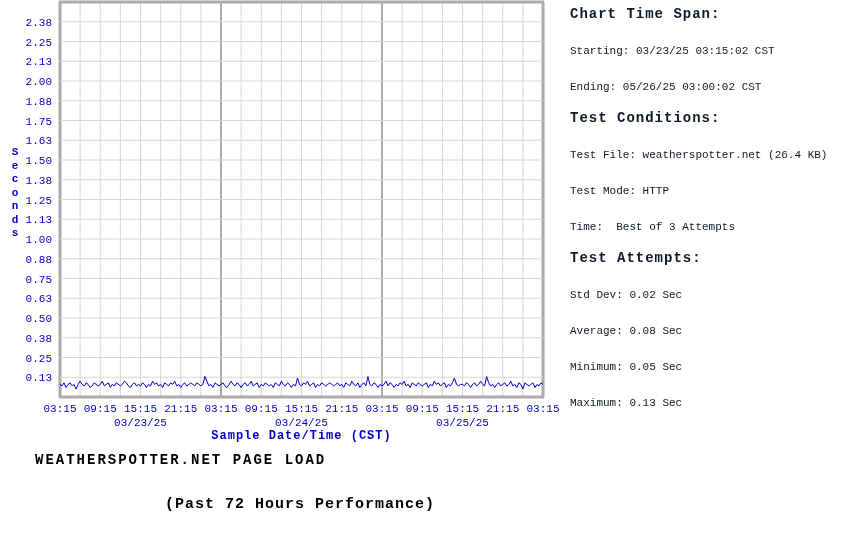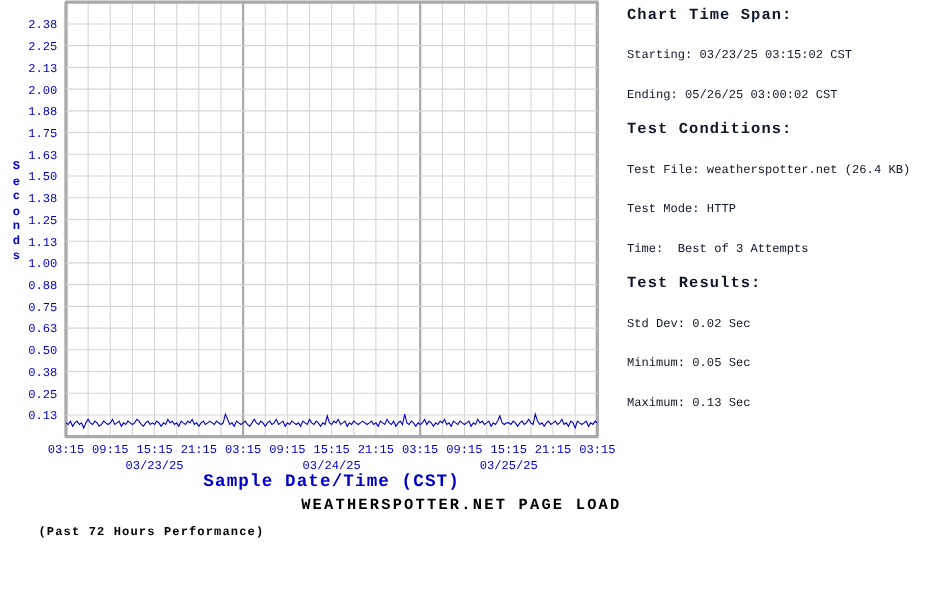--- a/index.html
+++ b/index.html
@@ -9,29 +9,29 @@
   }
   #chart-wrap{position:absolute;left:0;top:0;width:566px;height:500px;}
   #chart-svg{position:absolute;left:0;top:0;}
   .tick{font:11px "Liberation Mono","DejaVu Sans Mono",monospace;fill:#0000cc;}
   #ylabel{
     position:absolute;left:8px;top:146px;width:14px;
     color:#0000cc;font-weight:bold;font-size:11px;line-height:13.5px;text-align:center;
   }
   #xlabel{
     position:absolute;left:60px;top:429px;width:483px;text-align:center;
-    color:#0000cc;font-weight:bold;font-size:16px;letter-spacing:1px;
+    color:#0000cc;font-weight:bold;font-size:12px;letter-spacing:1px;
   }
   #chart-title{
-    position:absolute;left:35px;top:452px;width:530px;text-align:right;
+    position:absolute;left:35px;top:452px;width:530px;text-align:left;
     color:#000000;font-weight:bold;font-size:14px;letter-spacing:2px;
   }
   #chart-subtitle{
-    position:absolute;left:35px;top:478px;width:530px;
-    color:#000000;font-weight:bold;font-size:11px;letter-spacing:1px;
+    position:absolute;left:35px;top:496px;width:530px;text-align:center;
+    color:#000000;font-weight:bold;font-size:15px;letter-spacing:1px;
   }
   #info-panel{position:absolute;left:570px;top:6px;width:276px;color:#0f172a;}
   .info-heading{
     font-size:14px;font-weight:bold;letter-spacing:1px;line-height:16px;
     margin:0;white-space:pre;
   }
   .info-heading.spaced{margin-top:16px;}
   .info-line{
     font-size:11px;line-height:13px;margin-top:23px;white-space:pre;
   }
@@ -141,17 +141,18 @@
 <div id="info-panel">
   <div class="info-heading">Chart Time Span:</div>
   <div class="info-line">Starting: 03/23/25 03:15:02 CST</div>
   <div class="info-line">Ending: 05/26/25 03:00:02 CST</div>
 
   <div class="info-heading spaced">Test Conditions:</div>
   <div class="info-line">Test File: weatherspotter.net (26.4 KB)</div>
   <div class="info-line">Test Mode: HTTP</div>
   <div class="info-line">Time:  Best of 3 Attempts</div>
 
-  <div class="info-heading spaced">Test Results:</div>
+  <div class="info-heading spaced">Test Attempts:</div>
   <div class="info-line">Std Dev: 0.02 Sec</div>
+  <div class="info-line">Average: 0.08 Sec</div>
   <div class="info-line">Minimum: 0.05 Sec</div>
   <div class="info-line">Maximum: 0.13 Sec</div>
 </div>
 
 </body></html>

